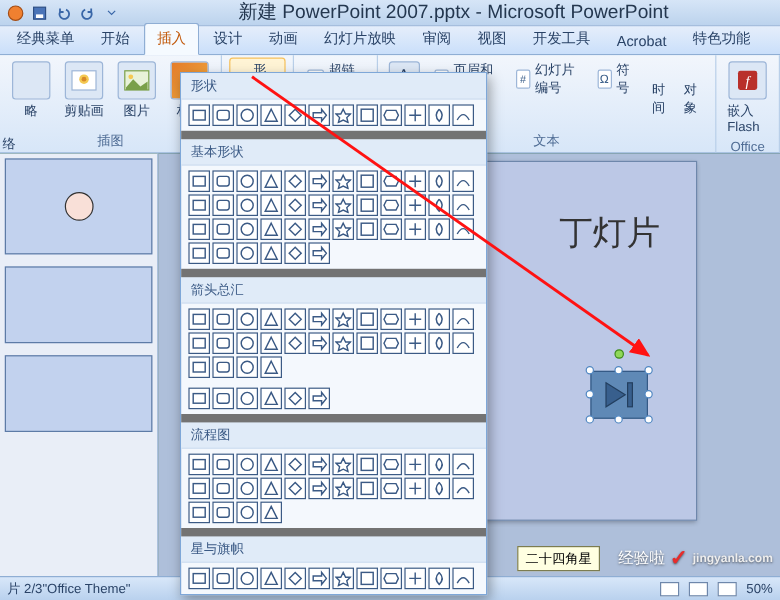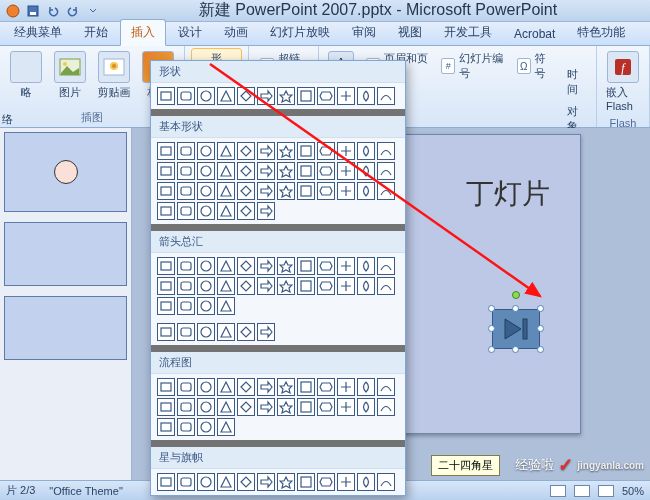--- a/index.html
+++ b/index.html
@@ -44,21 +44,21 @@
   
   .sel-shape { position:absolute; right:40px; top:174px; width:48px; height:40px;}
   .sel-shape .body { width:100%; height:100%; background:#5f89b6; border:1px solid #355a86; display:flex; align-items:center; justify-content:center;}
   .handle { position:absolute; width:7px; height:7px; background:#fff; border:1px solid #4f86c1; border-radius:50%;}
   .h-tl{top:-4px;left:-4px}.h-tr{top:-4px;right:-4px}.h-bl{bottom:-4px;left:-4px}.h-br{bottom:-4px;right:-4px}
   .h-t{top:-4px;left:calc(50% - 4px)}.h-b{bottom:-4px;left:calc(50% - 4px)}.h-l{left:-4px;top:calc(50% - 4px)}.h-r{right:-4px;top:calc(50% - 4px)}
   .rot { position:absolute; top:-18px; left:calc(50% - 4px); width:8px; height:8px; background:#8fd858; border:1px solid #3d8a1a; border-radius:50%;}
   
   .anno-line { position:absolute; z-index:60; pointer-events:none;}
   
-  .status { position:absolute; left:0; right:0; bottom:0; height:20px; background:linear-gradient(#d8e7f9,#b9d1ee); border-top:1px solid #8faed4; display:flex; align-items:center; font-size:11px; color:#2a4367; padding:0 6px; gap:14px;}
+  .status { position:absolute; left:0; right:0; bottom:0; height:20px; background:linear-gradient(#d8e7f9,#b9d1ee); border-top:1px solid #8faed4; display:flex; align-items:center; font-size:11px; color:#2a4367; padding:0 6px; }
   .status .right { margin-left:auto; display:flex; align-items:center; gap:8px;padding-left:16px;}
   .viewbtn { width:16px; height:12px; border:1px solid #6e87ab; background:#fff; cursor:pointer;}
   .tooltip { position:absolute; bottom:24px; right:150px; background:#ffffe1; border:1px solid #7c7c50; padding:2px 6px; font-size:11px; z-index:70;}
   
   .wm { position:absolute; right:6px; bottom:24px; z-index:80; color:#fff; font-size:13px; display:flex; align-items:center; gap:4px; text-shadow:0 1px 2px rgba(0,0,0,.6);justify-content:flex-end;}
   .wm .ok{ color:#e72c2c; font-weight:bold; font-size:18px;}
   .wm .small{ font-size:10px; color:#eee;font-weight:bold;}
 </style>
 </head>
 <body>
@@ -114,36 +114,36 @@
 <div class="ribbon">
   <div class="group">
     <div class="items">
       <div class="bigbtn">
           <div class="ico"></div>
           <div class="lbl">略</div>
         </div>
       <div class="bigbtn">
           <div class="ico">
             <svg width="22" height="18">
+              <rect x="1" y="1" width="20" height="16" fill="#fff" stroke="#9db6d8"></rect>
+              <circle cx="11" cy="8" r="4" fill="#f4c952"></circle>
+              <circle cx="11" cy="8" r="2" fill="#d88a2a"></circle>
+            </svg>
+          </div>
+          <div class="lbl">剪贴画</div>
+        </div>
+      <div class="bigbtn">
+          <div class="ico">
+            <svg width="22" height="18">
               <rect x="1" y="1" width="20" height="16" fill="#e8f2d8" stroke="#7aa049"></rect>
               <circle cx="6" cy="6" r="2" fill="#f4c952"></circle>
               <path d="M2 15 L8 8 L14 14 L20 10 L20 17 L2 17 Z" fill="#7aa049"></path>
             </svg>
           </div>
           <div class="lbl">图片</div>
-        </div>
-      <div class="bigbtn">
-          <div class="ico">
-            <svg width="22" height="18">
-              <rect x="1" y="1" width="20" height="16" fill="#fff" stroke="#9db6d8"></rect>
-              <circle cx="11" cy="8" r="4" fill="#f4c952"></circle>
-              <circle cx="11" cy="8" r="2" fill="#d88a2a"></circle>
-            </svg>
-          </div>
-          <div class="lbl">剪贴画</div>
         </div>
       <div class="bigbtn">
           <div class="ico" style="background:linear-gradient(135deg,#e47c2a,#f6b041)"></div>
           <div class="lbl">相册</div>
         </div>
     </div>
     <div class="grpname">插图</div>
   </div>
 
   <div class="group" style="min-width:54px;">
@@ -191,21 +191,21 @@
           </div>
         <div class="smallbtn">
             <span class="ic" style="font-size:9px;color:#355a86">#</span>
             <span>幻灯片编号</span>
           </div>
         <div class="smallbtn">
             <span class="ic" style="color:#355a86">Ω</span>
             <span>符号</span>
           </div>
       </div>
-      <div style="display:flex;flex-direction:column;gap:1px;margin-top:16px">
+      <div style="display:flex;flex-direction:row;gap:1px;margin-top:16px">
         <div class="smallbtn">
             <span>时间</span>
           </div>
         <div class="smallbtn">
             <span>对象</span>
           </div>
       </div>
     </div>
     <div class="grpname">文本</div>
   </div>
@@ -216,21 +216,21 @@
         <div class="bigbtn">
           <div class="ico">
             <svg width="22" height="22">
               <rect x="3" y="3" width="16" height="16" rx="2" fill="#b9302a"></rect>
               <text x="11" y="16" text-anchor="middle" font-size="12" font-style="italic" fill="#fff" font-family="serif">f</text>
             </svg>
           </div>
           <div class="lbl">嵌入 Flash</div>
         </div>
       </div>
-    <div class="grpname">Flash</div>
+    <div class="grpname">Office</div>
   </div>
 </div>
 
 <div style="position:absolute;left:2px;top:112px;font-size:11px;color:#2a4367">络</div>
 
 <div class="workspace">
   <div class="thumbs">
     <div class="thumb">
         <div class="face"></div>
       </div>

